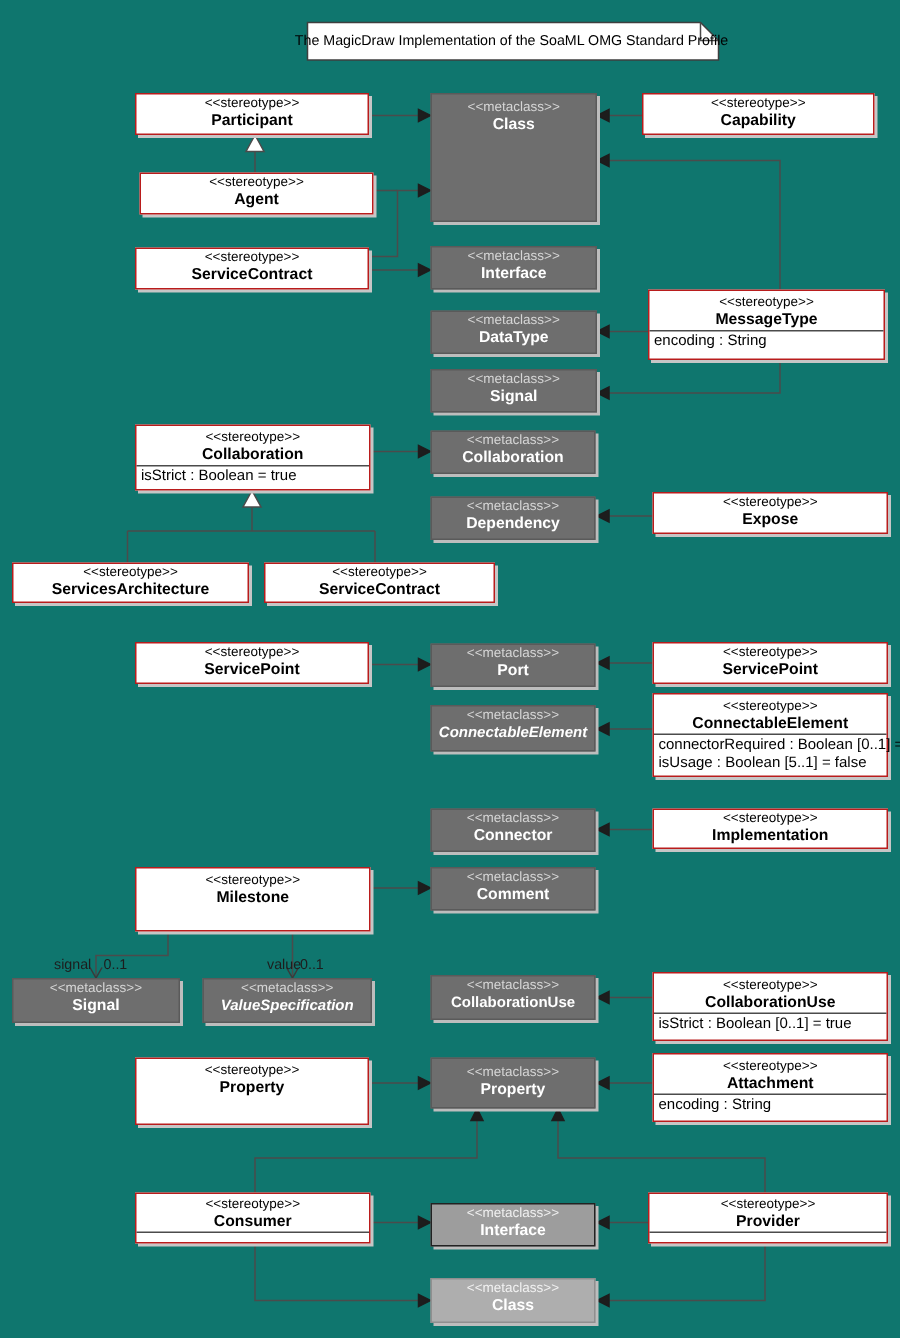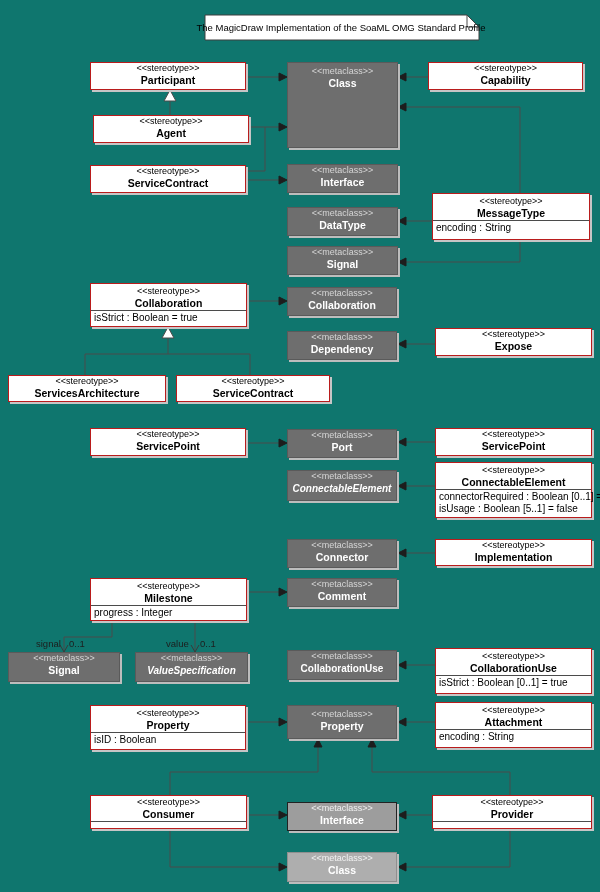--- a/index.html
+++ b/index.html
@@ -265,43 +265,37 @@
   <div class="box" style="left:435px;top:539px;width:157px;height:27px">
     <div class="kw">&lt;&lt;stereotype&gt;&gt;</div>
     <div class="nm">Implementation</div>
   </div>
 
   <div class="box" style="left:90px;top:578px;width:157px;height:43px">
     <div class="hdr">
       <div class="kw">&lt;&lt;stereotype&gt;&gt;</div>
       <div class="nm">Milestone</div>
     </div>
-    <div class="attrs">
-      <div class="attr">progress : Integer</div>
-    </div>
   </div>
 
   <div class="box" style="left:435px;top:648px;width:157px;height:46px">
     <div class="hdr">
       <div class="kw">&lt;&lt;stereotype&gt;&gt;</div>
       <div class="nm">CollaborationUse</div>
     </div>
     <div class="attrs">
       <div class="attr">isStrict : Boolean [0..1] = true</div>
     </div>
   </div>
 
   <div class="box" style="left:90px;top:705px;width:156px;height:45px">
     <div class="hdr">
       <div class="kw">&lt;&lt;stereotype&gt;&gt;</div>
       <div class="nm">Property</div>
     </div>
-    <div class="attrs">
-      <div class="attr">isID : Boolean</div>
-    </div>
   </div>
 
   <div class="box" style="left:435px;top:702px;width:157px;height:46px">
     <div class="hdr">
       <div class="kw">&lt;&lt;stereotype&gt;&gt;</div>
       <div class="nm">Attachment</div>
     </div>
     <div class="attrs">
       <div class="attr">encoding : String</div>
     </div>
@@ -398,16 +392,16 @@
     <div class="nm">Interface</div>
   </div>
 
   <div class="box mc mc-light" style="left:287px;top:852px;width:110px;height:30px">
     <div class="kw">&lt;&lt;metaclass&gt;&gt;</div>
     <div class="nm">Class</div>
   </div>
 
   <div class="edge-label" style="left:36px;top:638px">signal</div>
   <div class="edge-label" style="left:69px;top:638px">0..1</div>
-  <div class="edge-label" style="left:166px;top:638px">value</div>
+  <div class="edge-label" style="left:178px;top:638px">value</div>
   <div class="edge-label" style="left:200px;top:638px">0..1</div>
 
 </div>
 
 </body></html>

